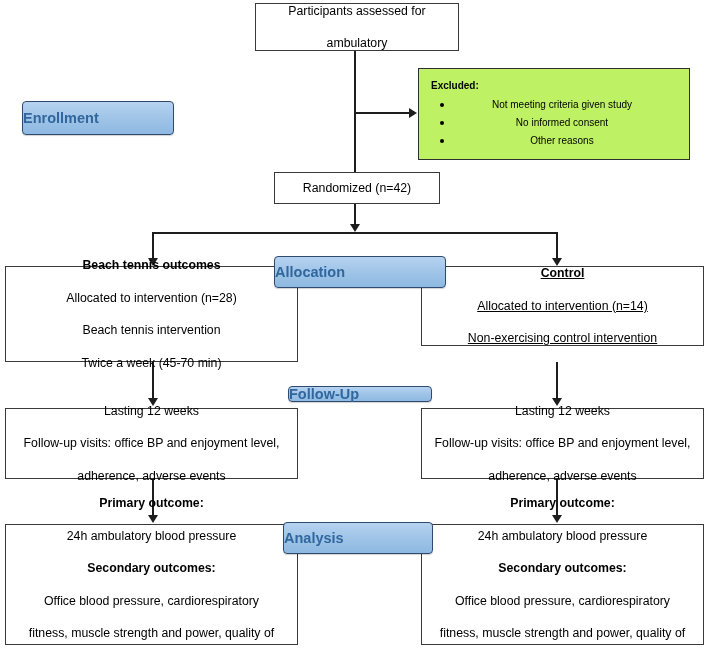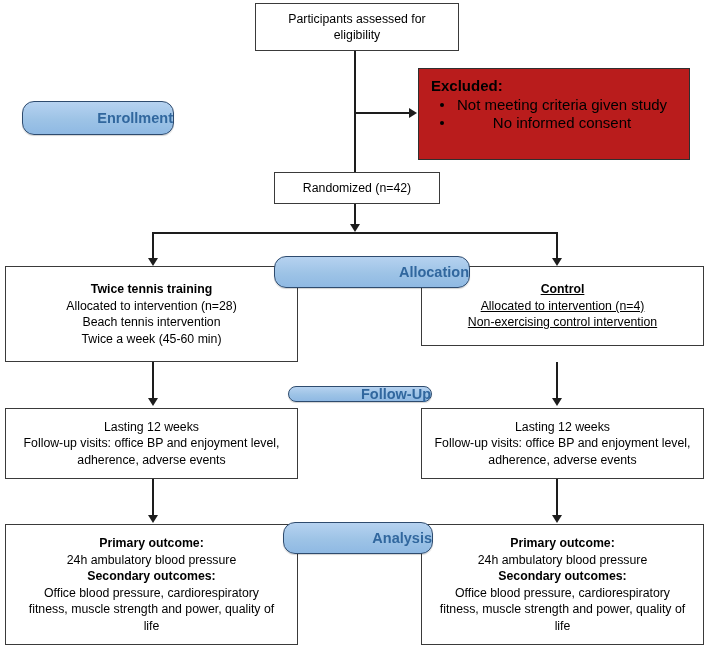--- a/index.html
+++ b/index.html
@@ -17,54 +17,55 @@
     border:1.6px solid #3a3a3a;
     background:#fff;
     display:flex;
     flex-direction:column;
     align-items:center;
     justify-content:center;
     text-align:center;
     font-size:12.3px;
     line-height:16.5px;
     z-index:3;
+    gap:16px;
   }
   .box .ln{display:block;white-space:nowrap;}
   .box .bold{font-weight:bold;}
 
   
   .exbox{
     position:absolute;
     box-sizing:border-box;
     border:1.6px solid #2f2f2f;
-    background:#b91c1c;
-    font-size:15px;
+    background:#bef264;
+    font-size:10px;
     line-height:17px;
     padding:8px 22px 8px 12px;
     z-index:3;
   }
   .exbox .hd{font-weight:bold;display:block;margin-bottom:2px;}
   .exbox ul{margin:0;padding:0 0 0 26px;list-style:none;text-align:center;}
   .exbox li{position:relative;margin:1px 0;white-space:nowrap;}
   .exbox li:before{
     content:"";position:absolute;left:-17px;top:6.5px;
     width:4px;height:4px;border-radius:50%;background:#000;
   }
 
   
   .pill{
     position:absolute;
     box-sizing:border-box;
     border:1.6px solid #2e4b6e;
-    border-radius:12px;
+    border-radius:4px;
     background:linear-gradient(180deg,#b6d2f0 0%,#9dc3e6 55%,#8fb9e3 100%);
     color:#31679e;
     font-weight:bold;
     font-size:14.5px;
-    display:flex;align-items:center;justify-content:flex-end;
+    display:flex;align-items:center;justify-content:flex-start;
     z-index:9;
     box-shadow:0 1px 1px rgba(0,0,0,.18);
   }
 
   
   .vline{position:absolute;width:1.8px;background:#1d1d1d;z-index:2;}
   .hline{position:absolute;height:1.8px;background:#1d1d1d;z-index:2;}
   .arrow-d{
     position:absolute;width:0;height:0;z-index:2;
     border-left:5px solid transparent;
@@ -102,53 +103,54 @@
   <div class="vline" style="left:556px;top:362px;height:40px;"></div>
   <div class="arrow-d" style="left:552px;top:398px;"></div>
 
   <div class="vline" style="left:152px;top:479px;height:40px;"></div>
   <div class="arrow-d" style="left:148px;top:515px;"></div>
   <div class="vline" style="left:556px;top:479px;height:40px;"></div>
   <div class="arrow-d" style="left:552px;top:515px;"></div>
 
   <div class="box" style="left:255px;top:3px;width:204px;height:48px;">
     <span class="ln">Participants assessed for</span>
-    <span class="ln">eligibility</span>
+    <span class="ln">ambulatory</span>
   </div>
 
   <div class="exbox" style="left:418px;top:68px;width:272px;height:92px;">
     <span class="hd">Excluded:</span>
     <ul>
       <li>Not meeting criteria given study</li>
       <li>No informed consent</li>
+      <li>Other reasons</li>
     </ul>
   </div>
 
   <div class="pill" style="left:22px;top:101px;width:152px;height:34px;">
     <span>Enrollment</span>
   </div>
 
   <div class="box" style="left:274px;top:172px;width:166px;height:32px;text-align:center;">
     <span class="ln">Randomized (n=42)</span>
   </div>
 
   <div class="box" style="left:5px;top:266px;width:293px;height:96px;">
-    <span class="ln bold">Twice tennis training</span>
+    <span class="ln bold">Beach tennis outcomes</span>
     <span class="ln">Allocated to intervention (n=28)</span>
     <span class="ln">Beach tennis intervention</span>
-    <span class="ln">Twice a week (45-60 min)</span>
+    <span class="ln">Twice a week (45-70 min)</span>
   </div>
 
   <div class="box" style="left:421px;top:266px;width:283px;height:80px;text-decoration:underline;">
     <span class="ln bold">Control</span>
-    <span class="ln">Allocated to intervention (n=4)</span>
+    <span class="ln">Allocated to intervention (n=14)</span>
     <span class="ln">Non-exercising control intervention</span>
   </div>
 
-  <div class="pill" style="left:274px;top:256px;width:196px;height:32px;">
+  <div class="pill" style="left:274px;top:256px;width:172px;height:32px;">
     <span>Allocation</span>
   </div>
 
   <div class="box" style="left:5px;top:408px;width:293px;height:71px;">
     <span class="ln">Lasting 12 weeks</span>
     <span class="ln">Follow-up visits: office BP and enjoyment level,</span>
     <span class="ln">adherence, adverse events</span>
   </div>
 
   <div class="box" style="left:421px;top:408px;width:283px;height:71px;">

